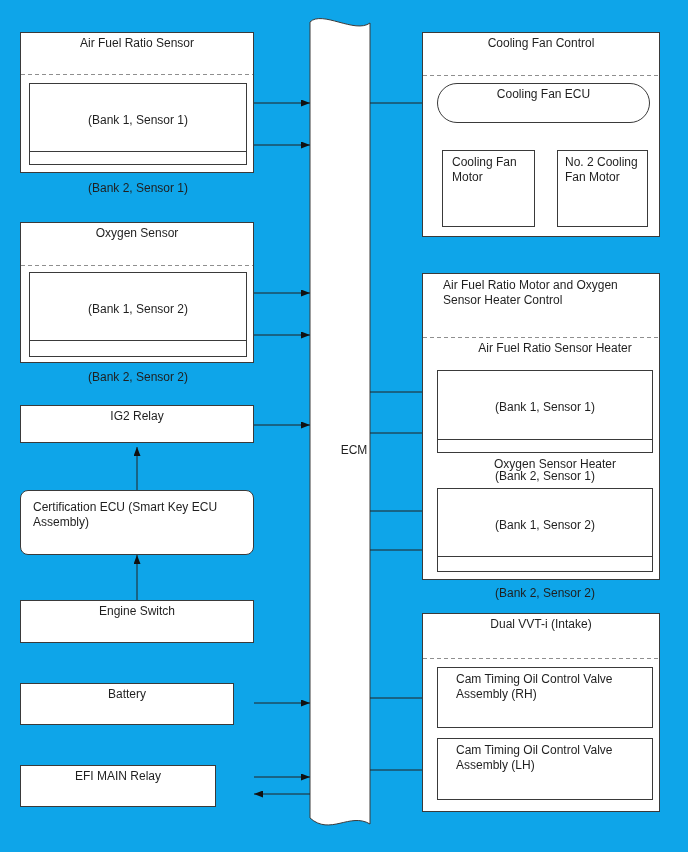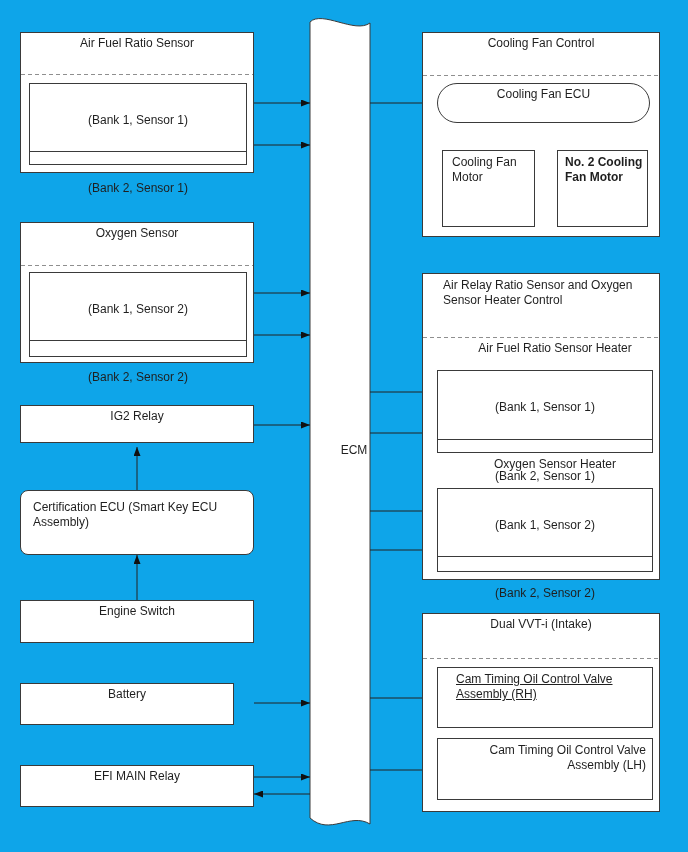--- a/index.html
+++ b/index.html
@@ -94,42 +94,42 @@
   </div>
 
   <div class="bx tc" style="left:20px;top:600px;width:234px;height:43px;">
     <span>Engine Switch</span>
   </div>
 
   <div class="bx tc" style="left:20px;top:683px;width:214px;height:42px;">
     <span>Battery</span>
   </div>
 
-  <div class="bx tc" style="left:20px;top:765px;width:234px;height:42px;">
+  <div class="bx tc" style="left:20px;top:765px;width:196px;height:42px;">
     <span>EFI MAIN Relay</span>
   </div>
 
   <div class="lbl tc" style="left:310px;top:443px;width:60px;text-align:center;">ECM</div>
 
   <div class="bx tc" style="left:422px;top:32px;width:238px;height:205px;">
     <span>Cooling Fan Control</span>
   </div>
   <div class="dash" style="left:423px;top:75px;width:236px;"></div>
   <div class="bx tc rnd10" style="left:437px;top:83px;width:213px;height:40px;">
     <span>Cooling Fan ECU</span>
   </div>
   <div class="bx tl" style="left:442px;top:150px;width:93px;height:77px;padding:4px 6px 0 9px;">
     <span>Cooling Fan Motor</span>
   </div>
-  <div class="bx tl" style="left:557px;top:150px;width:91px;height:77px;padding:4px 4px 0 7px;font-weight:bold;">
+  <div class="bx tl" style="left:557px;top:150px;width:91px;height:77px;padding:4px 4px 0 7px;">
     <span>No. 2 Cooling Fan Motor</span>
   </div>
 
   <div class="bx tl" style="left:422px;top:273px;width:238px;height:307px;padding:4px 10px 0 20px;">
-    <span>Air Relay Ratio Sensor and Oxygen Sensor Heater Control</span>
+    <span>Air Fuel Ratio Motor and Oxygen Sensor Heater Control</span>
   </div>
   <div class="dash" style="left:423px;top:337px;width:236px;"></div>
   <div class="lbl" style="left:422px;top:341px;width:238px;text-align:center;">Air Fuel Ratio Sensor Heater</div>
   <div class="bx" style="left:437px;top:370px;width:216px;height:83px;">
     <div class="cell first" style="height:42px;">
       <span>(Bank 1, Sensor 1)</span>
     </div>
     <div class="cell" style="height:39px;">
       <span>(Bank 2, Sensor 1)</span>
     </div>
@@ -141,20 +141,20 @@
     </div>
     <div class="cell" style="height:41px;">
       <span>(Bank 2, Sensor 2)</span>
     </div>
   </div>
 
   <div class="bx tc" style="left:422px;top:613px;width:238px;height:199px;">
     <span>Dual VVT-i (Intake)</span>
   </div>
   <div class="dash" style="left:423px;top:658px;width:236px;"></div>
-  <div class="bx tl" style="left:437px;top:667px;width:216px;height:61px;padding:4px 6px 16px 18px;text-decoration:underline;">
+  <div class="bx tl" style="left:437px;top:667px;width:216px;height:61px;padding:4px 6px 16px 18px;">
     <span>Cam Timing Oil Control Valve Assembly (RH)</span>
   </div>
-  <div class="bx tl" style="left:437px;top:738px;width:216px;height:62px;padding:4px 6px 0 18px;text-align:right;">
+  <div class="bx tl" style="left:437px;top:738px;width:216px;height:62px;padding:4px 6px 0 18px;">
     <span>Cam Timing Oil Control Valve Assembly (LH)</span>
   </div>
 
 </div>
 
 </body></html>

